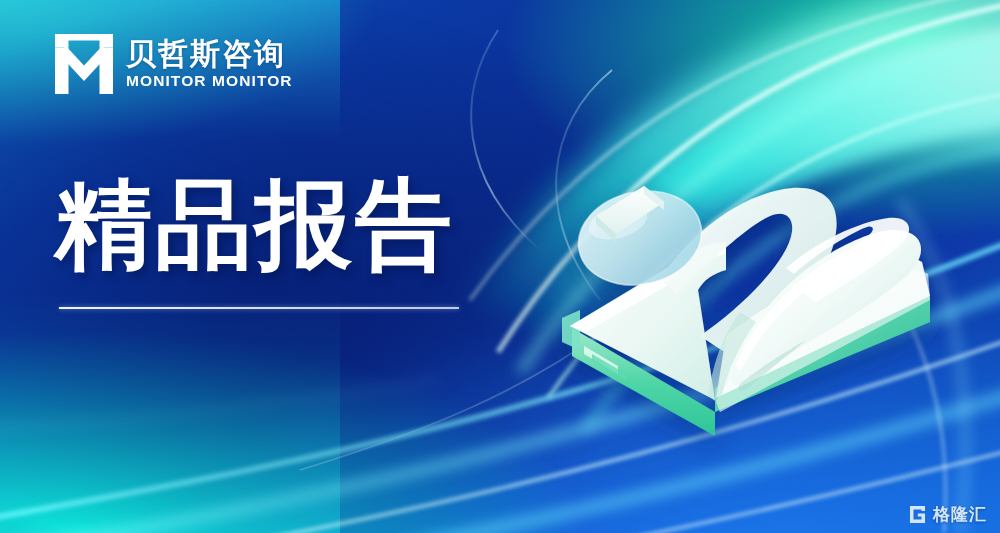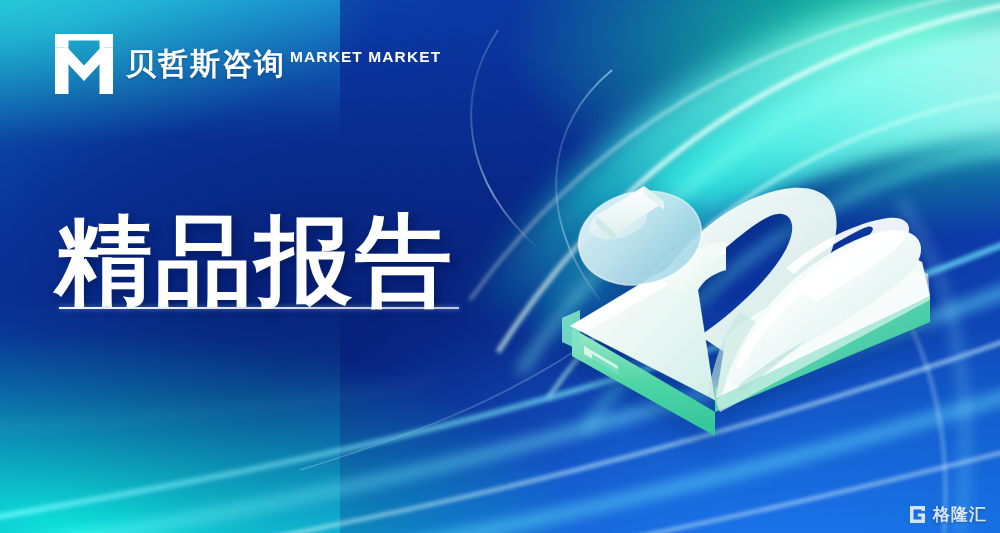--- a/index.html
+++ b/index.html
@@ -31,36 +31,35 @@
   .leftwash{
     position:absolute; left:0; top:0; width:340px; height:533px; pointer-events:none;
     background:linear-gradient(180deg, rgba(26,168,189,.55) 0%, rgba(26,168,189,0) 26%,
                rgba(10,42,140,0) 55%, rgba(10,217,202,.40) 100%);
     mix-blend-mode:screen;
   }
 
   
   #logo{ position:absolute; left:55px; top:34px; display:flex; align-items:center; gap:13px; }
   #logo .mark{ width:58px; height:60px; flex:0 0 auto; }
-  #logo .words{ display:flex; flex-direction:row; gap:4px; }
+  #logo .words{ display:flex; flex-direction:column; gap:4px; }
   #logo .cn{
     font-size:30px; font-weight:700; color:#fff; letter-spacing:2px; line-height:1;
     text-shadow:0 1px 3px rgba(0,20,70,.3);
   }
   #logo .en{
     font-size:15.5px; font-weight:700; color:#fff; letter-spacing:1.1px; line-height:1;
   }
 
   
   #headline{
     position:absolute; left:55px; top:174px;
     font-size:97px; font-weight:700; color:#fff; line-height:1.06;
     letter-spacing:3px; white-space:nowrap;
     text-shadow:4px 5px 9px rgba(3,16,70,.45);
-    margin-top:36px;
   }
   #divider{
     position:absolute; left:59px; top:307px; width:400px; height:2px;
     background:linear-gradient(90deg, rgba(255,255,255,.95), rgba(255,255,255,.75));
     box-shadow:0 0 5px rgba(190,230,255,.55);
   }
   #subtitle{
     position:absolute; left:58px; top:330px;
     font-size:36px; font-weight:400; color:#fff; letter-spacing:2px;
     white-space:nowrap; line-height:1.25;
@@ -169,21 +168,21 @@
           <path d="M0,13.5 H13.5 V60 H0 Z"></path>
 
           <path d="M44.5,13.5 H58 V60 H44.5 Z"></path>
 
           <path d="M9.5,10.5 L29,31.5 L48.5,10.5 L48.5,26 L29,47 L9.5,26 Z"></path>
         </g>
       </svg>
     </span>
     <span class="words">
       <span class="cn">贝哲斯咨询</span>
-      <span class="en">MARKET MARKET</span>
+      <span class="en">MONITOR MONITOR</span>
     </span>
   </div>
 
   <div id="headline">精品报告</div>
   <div id="divider"></div>
 
   <div id="book">
     <svg viewBox="0 0 420 290" aria-hidden="true">
       <defs>
         <linearGradient id="pgL" x1="0" y1="0" x2="1" y2="1">

